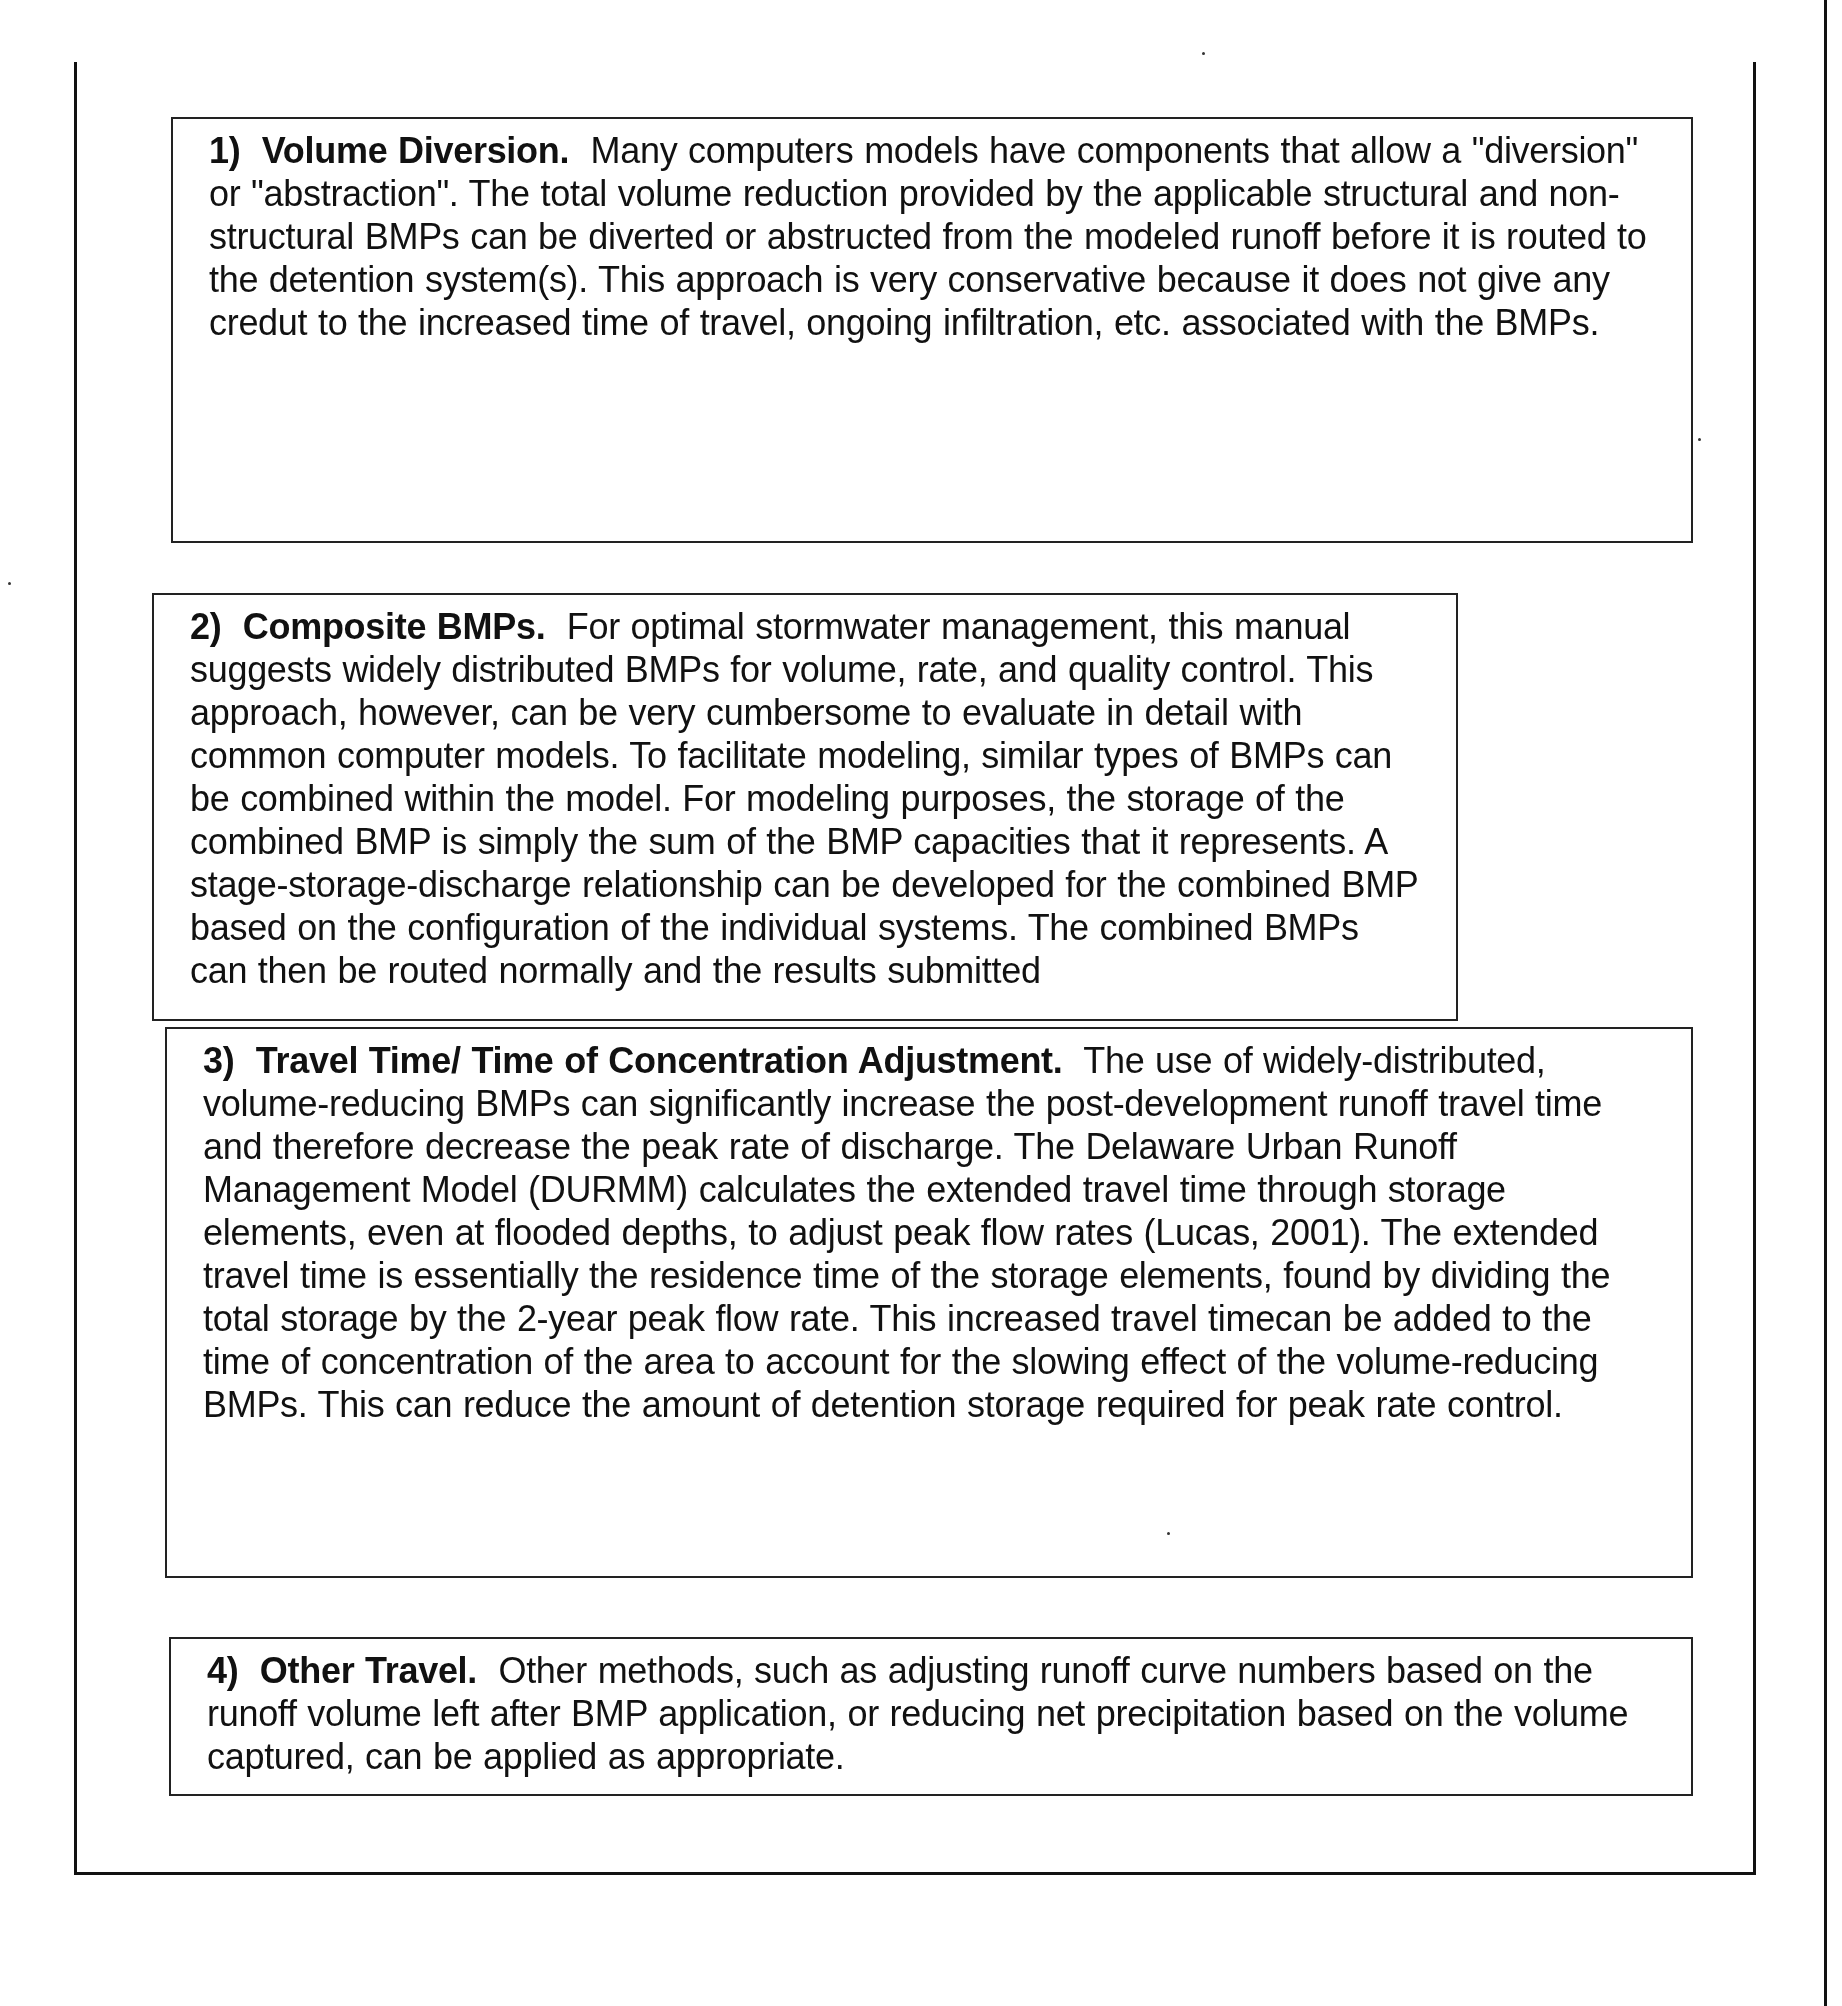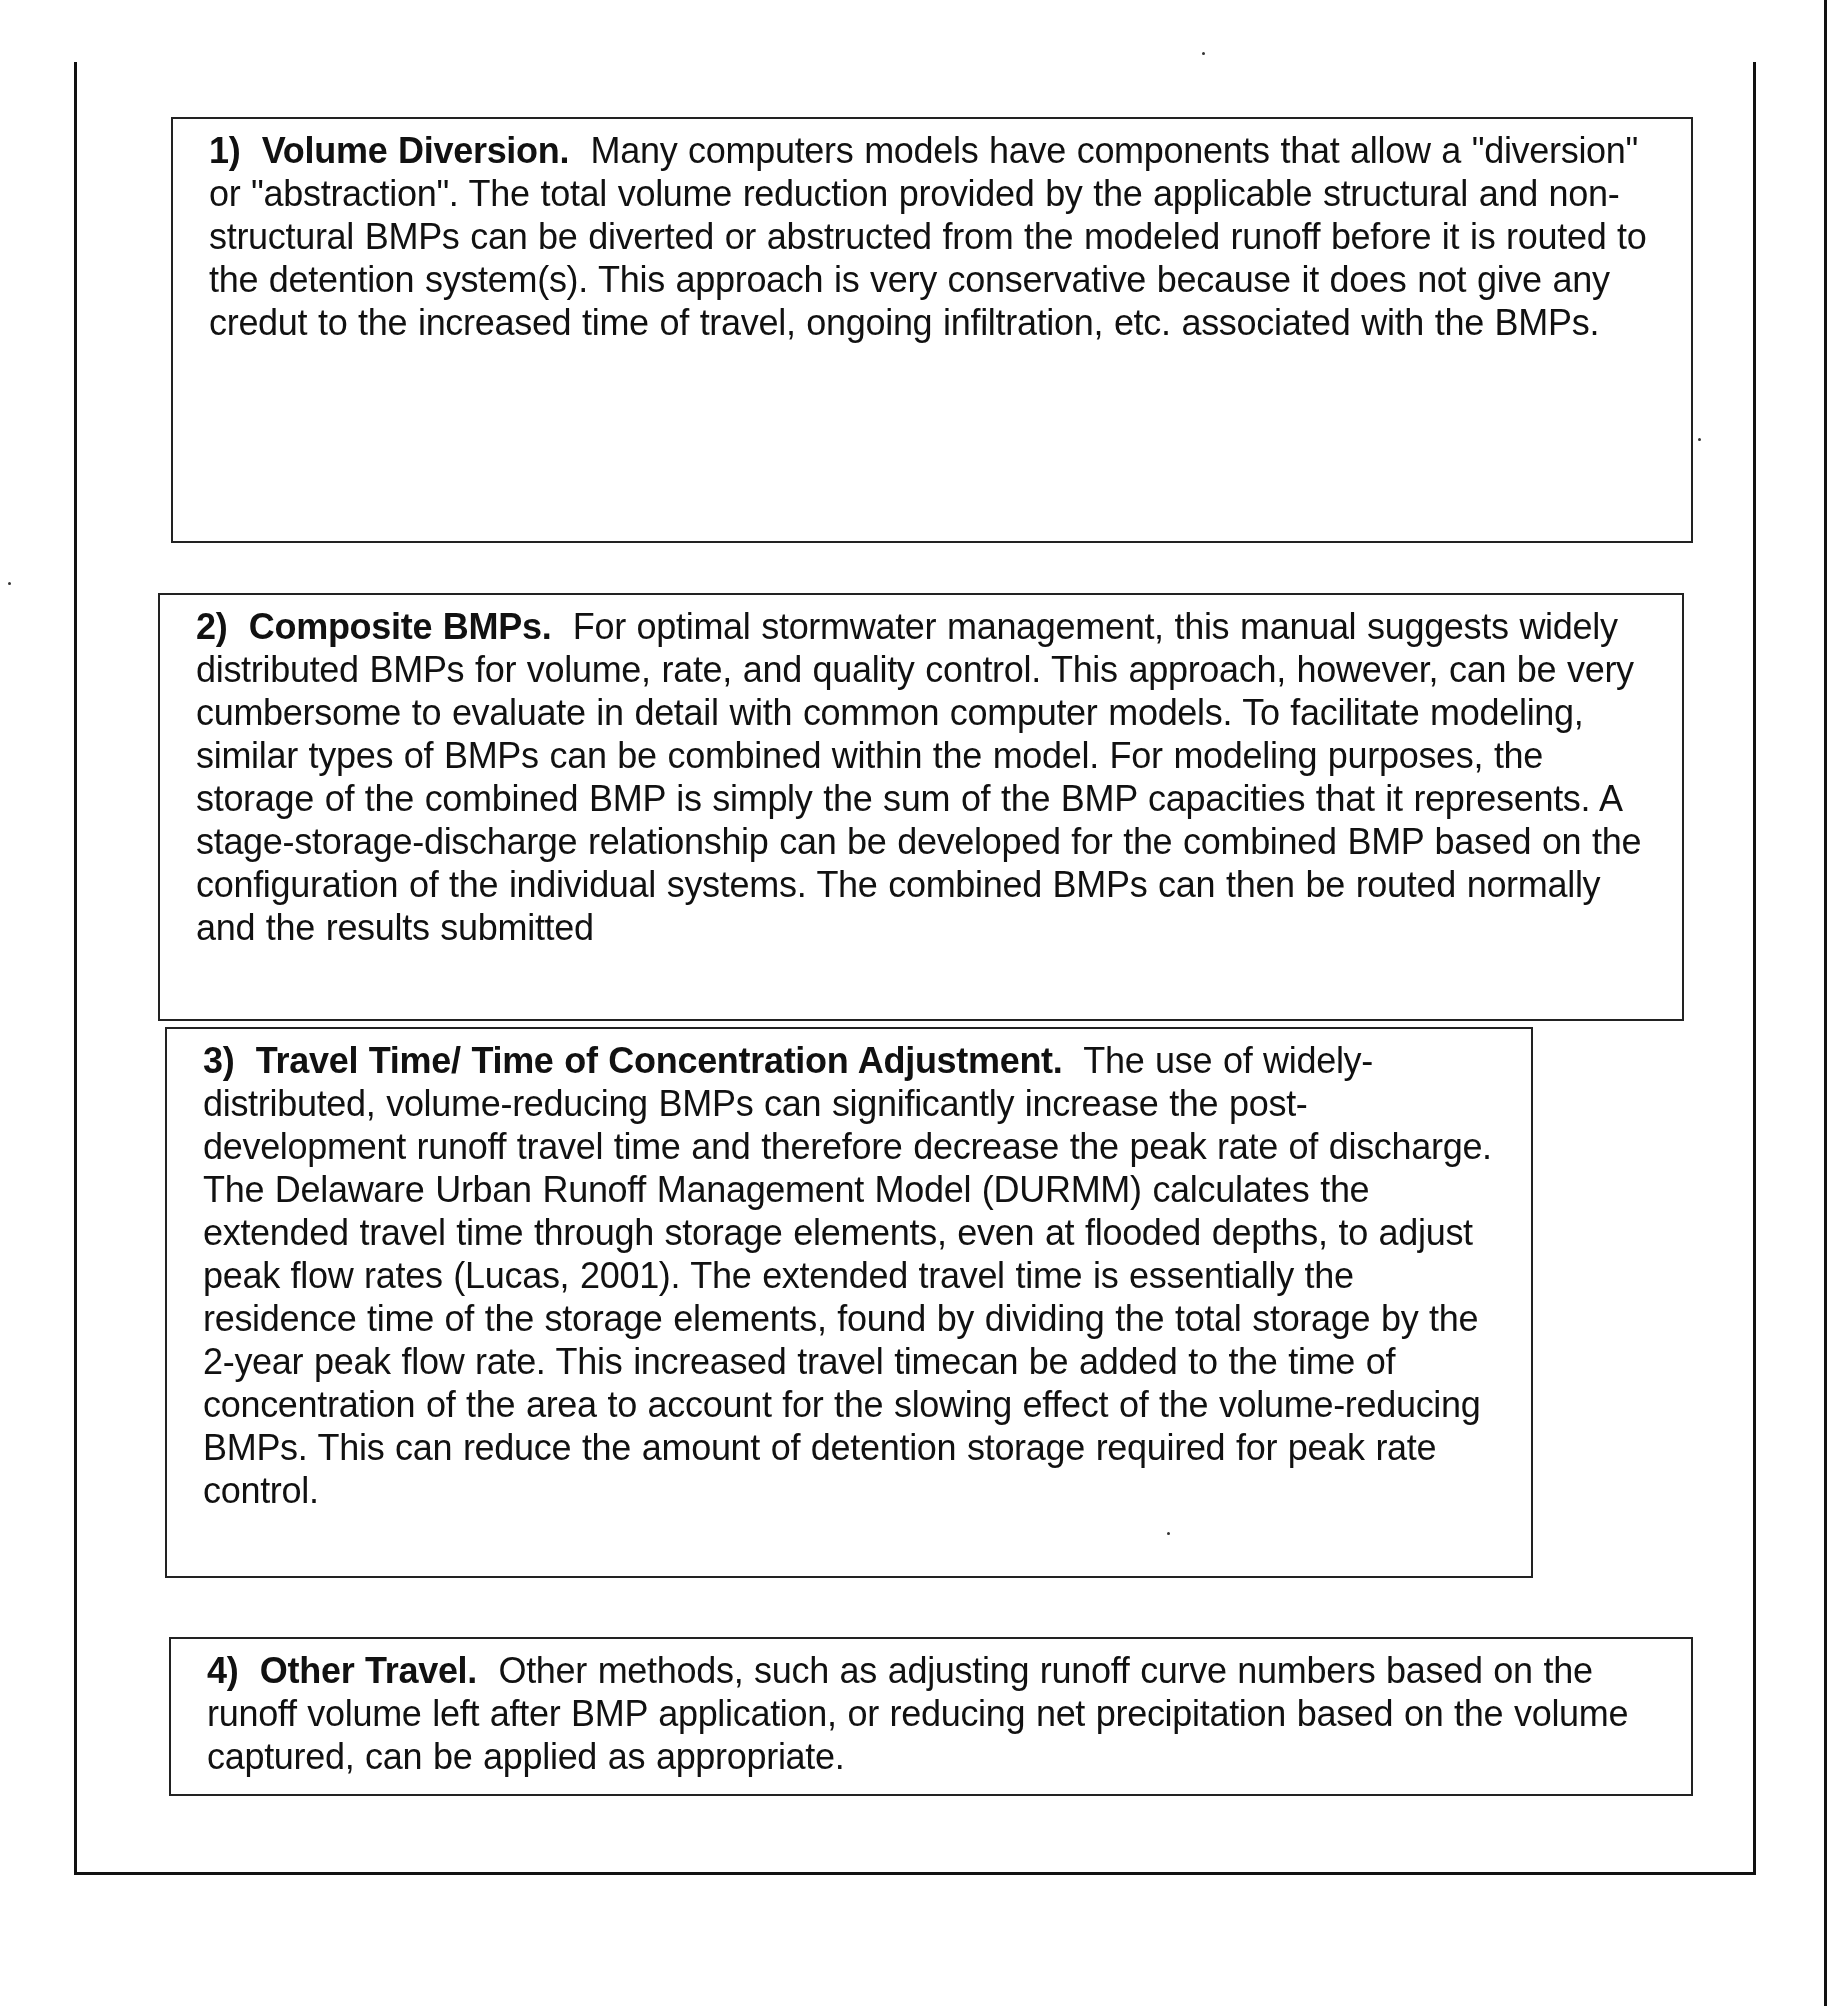--- a/index.html
+++ b/index.html
@@ -46,22 +46,22 @@
       letter-spacing: -0.3px;
       word-spacing: 1px;
     }
     .box p {
       margin: 0;
     }
     .heading {
       font-weight: bold;
     }
     #box-1 { top: 117px; height: 426px; }
-    #box-2 { top: 593px; height: 428px; left: 158px; width: 1526px; }
-    #box-3 { top: 1027px; height: 551px; left: 165px; width: 1368px; }
+    #box-2 { top: 593px; height: 428px; left: 152px; width: 1306px; }
+    #box-3 { top: 1027px; height: 551px; left: 165px; width: 1528px; }
     #box-4 { top: 1637px; height: 159px; left: 169px; width: 1524px; }
     .speck {
       position: absolute;
       width: 3px;
       height: 3px;
       background: #333;
       border-radius: 50%;
     }
   </style>
 </head>

